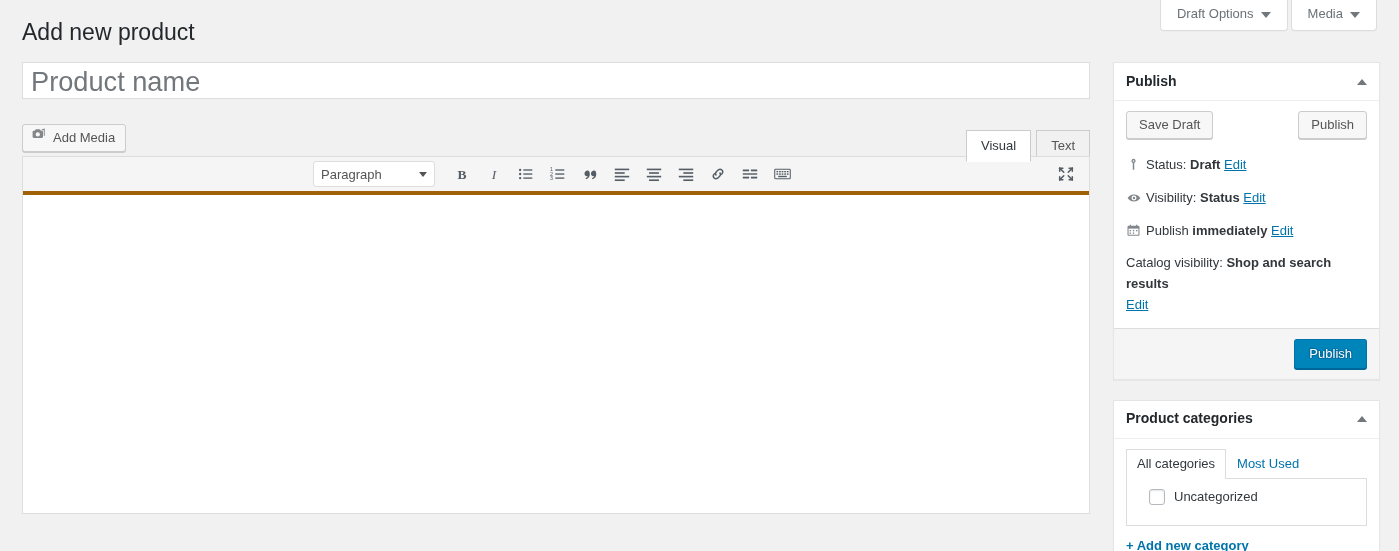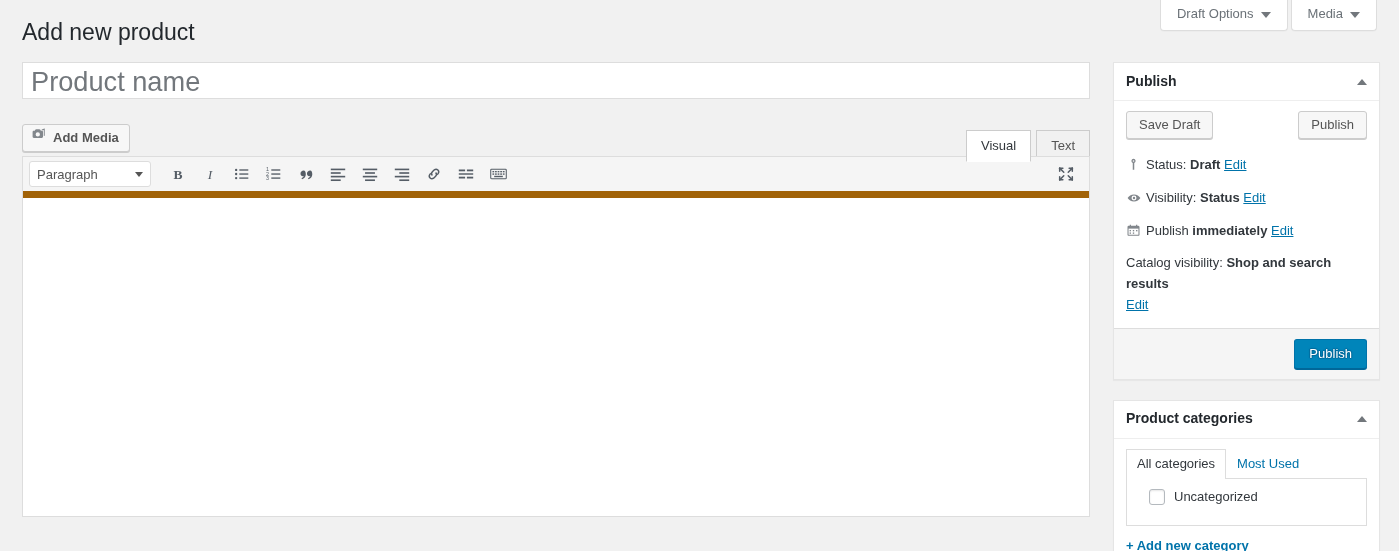--- a/index.html
+++ b/index.html
@@ -123,21 +123,20 @@
     padding: 0 10px 0 8px;
     font-size: 13px;
     line-height: 26px;
     color: #555;
     background: #f7f7f7;
     border: 1px solid #ccc;
     border-radius: 3px;
     box-shadow: 0 1px 0 #ccc;
     cursor: pointer;
     vertical-align: top;
-    font-weight: bold;
   }
 
   .wp-editor-tabs {
     position: absolute;
     right: 0;
     top: 1px;
     display: flex;
   }
   .wp-switch-editor {
     background: #f1f1f1;
@@ -161,26 +160,27 @@
   }
 
   .wp-editor-container {
     border: 1px solid #ddd;
     background: #fff;
     position: relative;
     z-index: 2;
   }
   .mce-toolbar-grp {
     background: #f5f5f5;
-    border-bottom: 7px solid #a16207;
+    border-bottom: 4px solid #a16207;
     padding: 4px 6px;
     display: flex;
     align-items: center;
     min-height: 36px;
     position: relative;
+    justify-content: center;
   }
   .mce-listbox {
     display: inline-flex;
     align-items: center;
     justify-content: space-between;
     width: 122px;
     height: 26px;
     background: #fff;
     border: 1px solid #ddd;
     border-radius: 3px;

